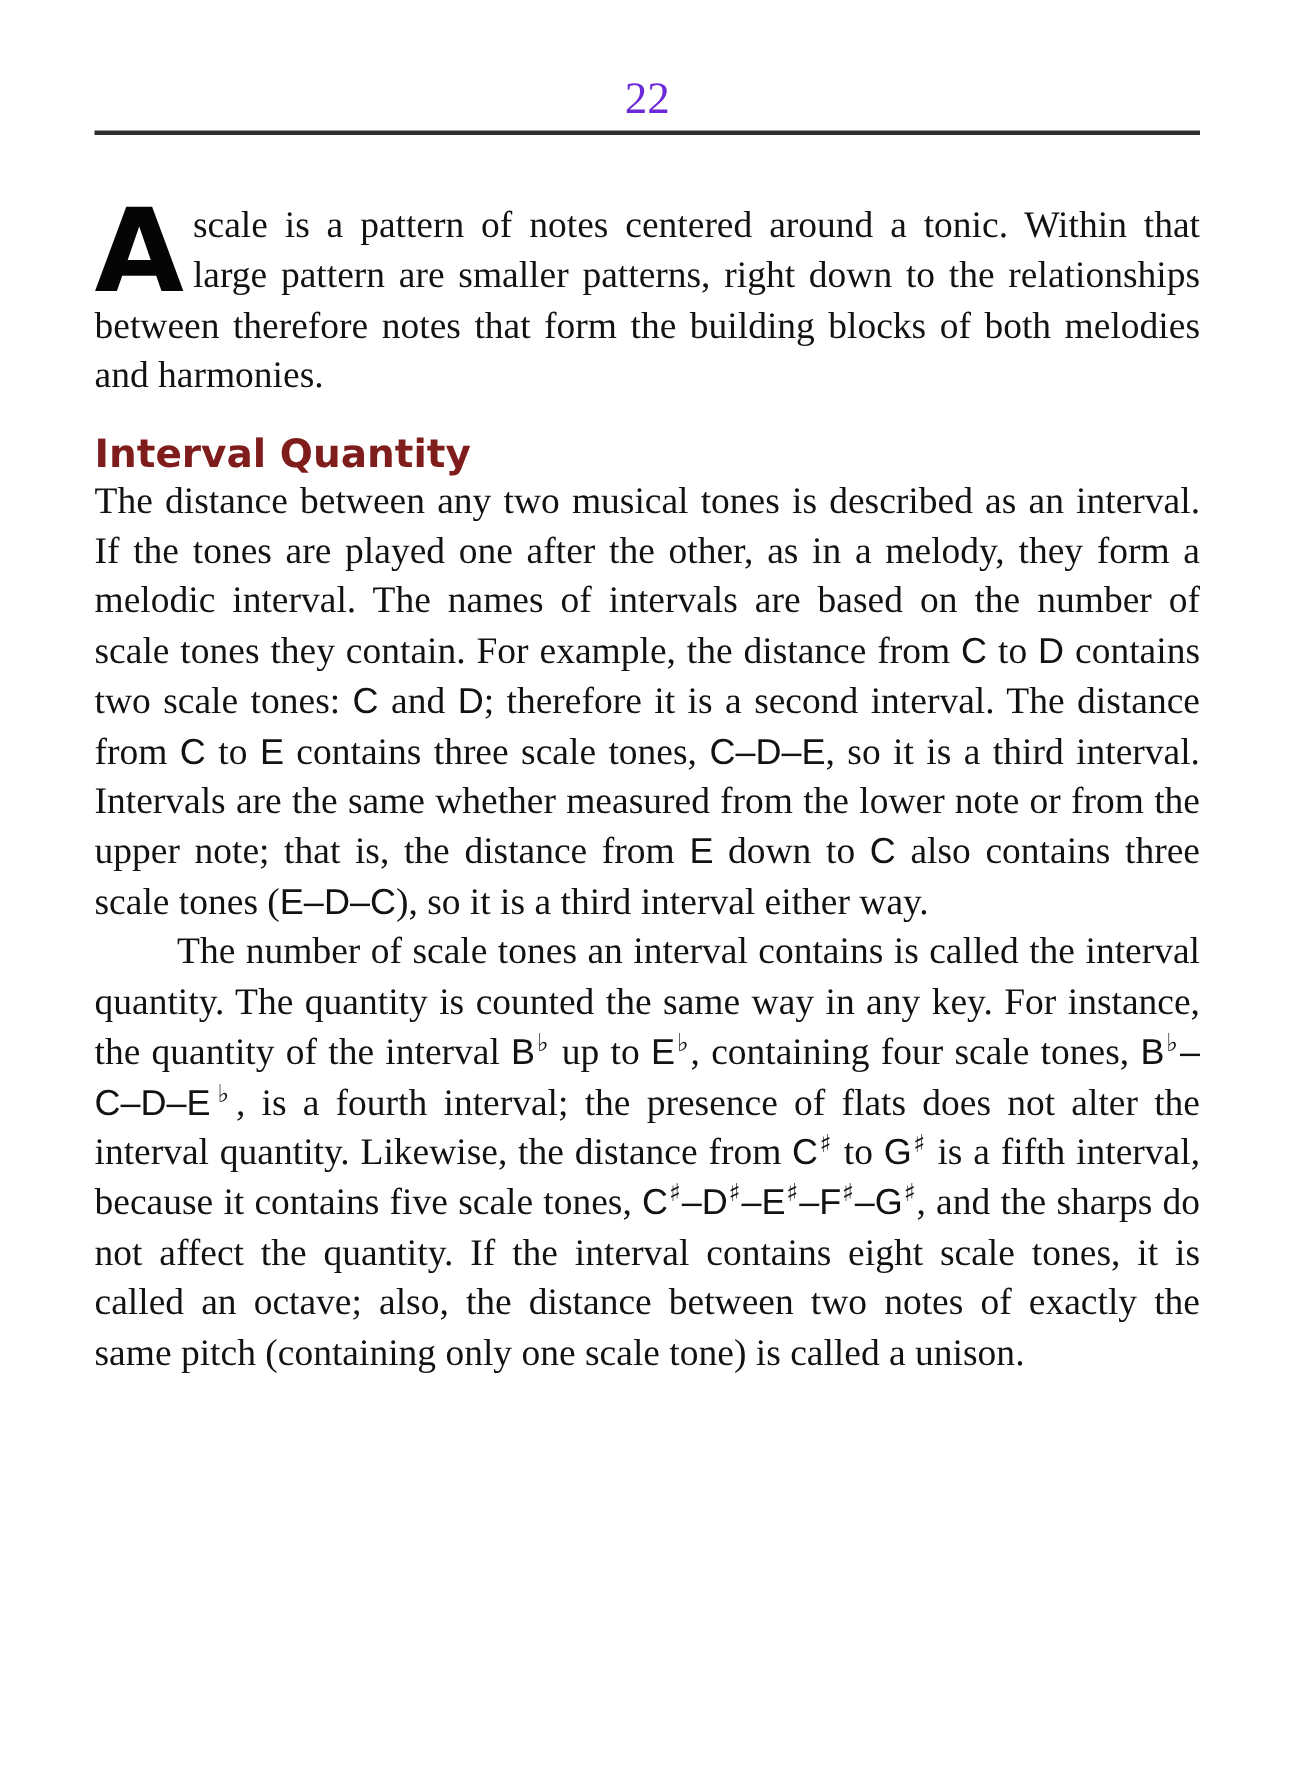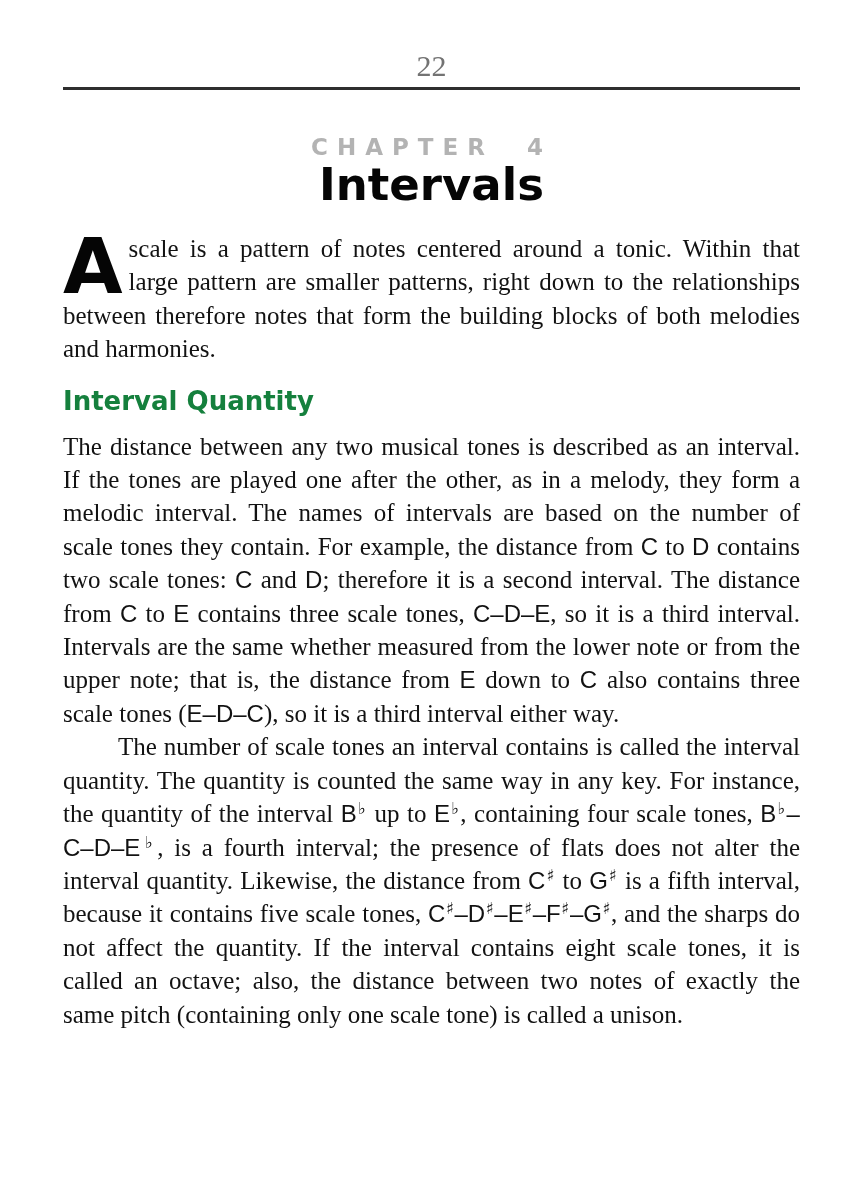--- a/index.html
+++ b/index.html
@@ -16,21 +16,21 @@
     padding: 48px 64px 0 63px;
     font-family: "Liberation Serif", serif;
     color: #111111;
     overflow: hidden;
   }
   .page-header { text-align: center; }
   .page-number {
     font-family: "Liberation Serif", serif;
     font-size: 30px;
     line-height: 36px;
-    color: #737373;
+    color: #6d28d9;
   }
   .rule {
     height: 3px;
     background: #2e2e2e;
     margin-top: 3px;
     margin-bottom: 44px;
   }
   .chapter-head { text-align: center; }
   .eyebrow {
     font-family: "DejaVu Sans", sans-serif;
@@ -62,26 +62,26 @@
     float: left;
     font-family: "DejaVu Sans", sans-serif;
     font-weight: bold;
     font-size: 77px;
     line-height: 58px;
     padding-top: 6px;
     margin-right: 6px;
     color: #050505;
   }
   .section-heading {
-    margin: 17px 0 14px 0;
+    margin: 17px 0 0 0;
     font-family: "DejaVu Sans", sans-serif;
     font-weight: bold;
     font-size: 26px;
     line-height: 30px;
-    color: #15803d;
+    color: #7f1d1d;
   }
   p.indent { text-indent: 55px; }
   .italic { }
   .note {
     font-family: "Liberation Sans", sans-serif;
     font-size: 0.96em;
   }
   .flat, .sharp {
     font-family: "DejaVu Sans", sans-serif;
     font-size: 0.66em;
@@ -93,24 +93,20 @@
 </head>
 <body>
 
 <div class="page">
 
   <header class="page-header">
     <div class="page-number">22</div>
     <div class="rule"></div>
   </header>
 
-  <div class="chapter-head">
-    <div class="eyebrow">CHAPTER 4</div>
-    <h1 class="title">Intervals</h1>
-  </div>
 
   <p class="body intro"><span class="dropcap">A</span><span><span>scale is a pattern of notes centered around a tonic. Within that large pattern are smaller patterns, right down to the relationships between therefore notes that form the building blocks of both melodies and harmonies.</span></span></p>
 
   <h2 class="section-heading">Interval Quantity</h2>
 
   <p class="body"><span>The distance between any two musical tones is described as an </span><span class="italic">interval</span><span>. If the tones are played one after the other, as in a melody, they form a </span><span class="italic">melodic interval.</span><span> The names of intervals are based on the number of scale tones they contain. For example, the distance from </span><span class="note">C</span><span> to </span><span class="note">D</span><span> contains two scale tones: </span><span class="note">C</span><span> and </span><span class="note">D</span><span>; therefore it is a </span><span class="italic">second</span><span> interval. The distance from </span><span class="note">C</span><span> to </span><span class="note">E</span><span> contains three scale tones, </span><span class="note">C–D–E</span><span>, so it is a </span><span class="italic">third</span><span> interval. Intervals are the same whether measured from the lower note or from the upper note; that is, the distance from </span><span class="note">E</span><span> </span><span class="italic">down</span><span> to </span><span class="note">C</span><span> also contains three scale tones (</span><span class="note">E–D–C</span><span>), so it is a third interval either way.</span></p>
 
   <p class="body indent"><span>The number of scale tones an interval contains is called the </span><span class="italic">interval quantity.</span><span> The quantity is counted the same way in any key. For instance, the quantity of the interval </span><span class="note">B</span><span class="flat">♭</span><span> up to </span><span class="note">E</span><span class="flat">♭</span><span>, containing four scale tones, </span><span class="note">B</span><span class="flat">♭</span><span class="note">–C–D–E</span><span class="flat">♭</span><span>, is a </span><span class="italic">fourth</span><span> interval; the presence of flats does not alter the interval quantity. Likewise, the distance from </span><span class="note">C</span><span class="sharp">♯</span><span> to </span><span class="note">G</span><span class="sharp">♯</span><span> is a </span><span class="italic">fifth</span><span> interval, because it contains five scale tones, </span><span class="note">C</span><span class="sharp">♯</span><span class="note">–D</span><span class="sharp">♯</span><span class="note">–E</span><span class="sharp">♯</span><span class="note">–F</span><span class="sharp">♯</span><span class="note">–G</span><span class="sharp">♯</span><span>, and the sharps do not affect the quantity. If the interval contains eight scale tones, it is called an </span><span class="italic">octave;</span><span> also, the distance between two notes of exactly the same pitch (containing </span><span class="italic">only one</span><span> scale tone) is called a </span><span class="italic">unison</span><span>.</span></p>
 
 </div>

